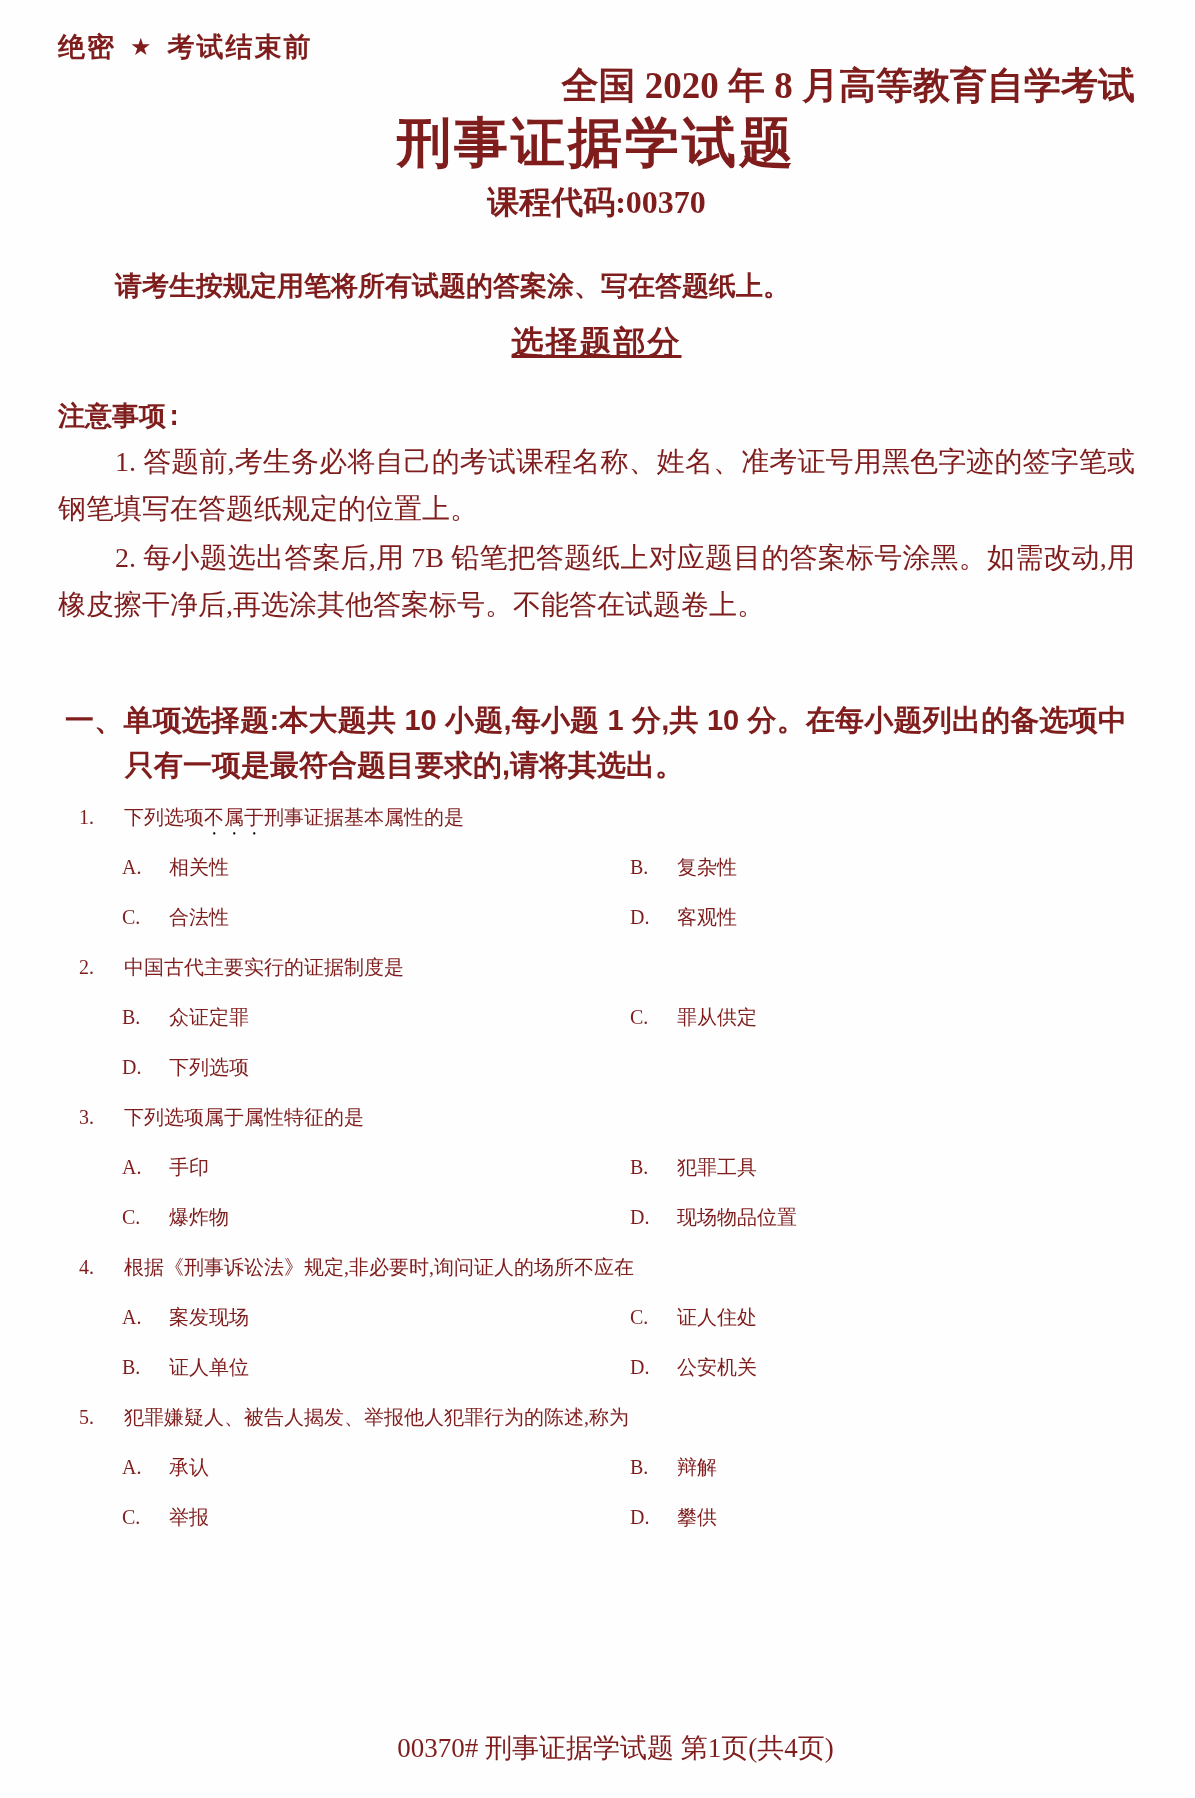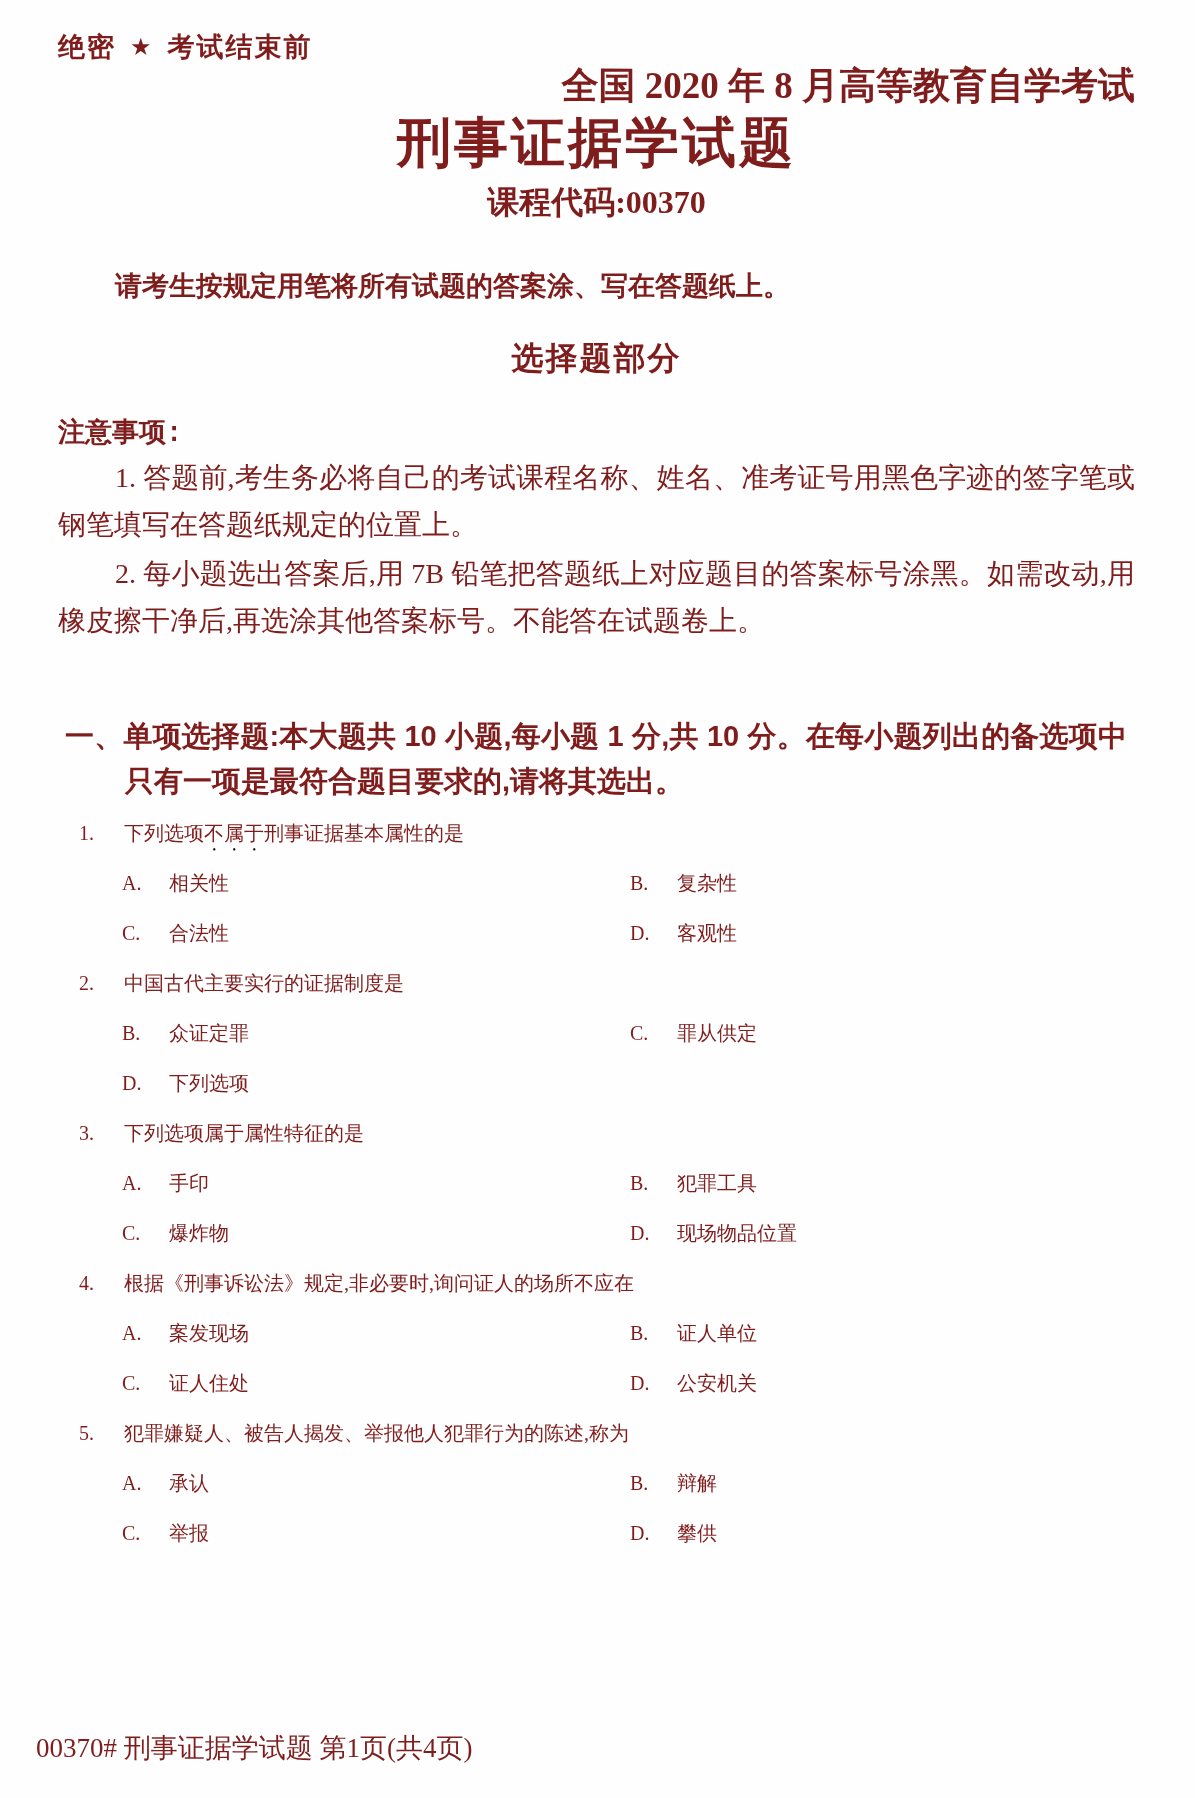--- a/index.html
+++ b/index.html
@@ -14,22 +14,22 @@
             font-size:27px; line-height:34px; letter-spacing:2px; }
   .secret .star { display:inline-block; margin:0 14px; font-size:24px; vertical-align:1px; }
 
   .title1 { text-align:right; font-weight:bold; font-size:37px; line-height:44px; }
   .title2 { text-align:center; font-weight:bold; font-size:54px; line-height:62px; margin-top:4px; letter-spacing:3px; }
   .course { text-align:center; font-weight:bold; font-size:32px; line-height:40px; margin-top:8px; }
 
   .instruction { margin-top:46px; padding-left:57px; font-weight:bold; font-size:27px; line-height:36px;
                  font-family:"Liberation Sans","DejaVu Sans",sans-serif; }
 
-  .section-title { margin-top:34px; text-align:center; font-weight:bold; font-size:32px; line-height:40px;
-                   font-family:"Liberation Sans","DejaVu Sans",sans-serif; letter-spacing:2px; }
+  .section-title { margin-top:18px; text-align:center; font-weight:bold; font-size:32px; line-height:40px;
+                   font-family:"Liberation Sans","DejaVu Sans",sans-serif; letter-spacing:2px;text-decoration:underline; }
 
   .notes-heading { margin-top:38px; font-weight:bold; font-size:27px; line-height:36px;
                    font-family:Liberation Mono, monospace; }
   .note { font-size:28px; line-height:47px; text-align:justify; text-indent:57px; margin:2px 0 0 0; }
 
   .part-heading { margin:70px 8px 0 7px; padding-left:60px; text-indent:-60px;
                   font-family:"Liberation Sans","DejaVu Sans",sans-serif;
                   font-weight:bold; font-size:29px; line-height:45px; text-align:justify; }
 
   .questions { margin-top:4px; font-size:20px; line-height:50px; }
@@ -37,21 +37,21 @@
   .q-num  { display:inline-block; width:45px; }
   .emph {
     -webkit-text-emphasis:filled dot #0a0a0a;
     -webkit-text-emphasis-position:under left;
     text-emphasis:filled dot #0a0a0a;
     text-emphasis-position:under left;
   }
   .opt-grid { display:grid; grid-template-columns:508px auto; padding-left:64px; }
   .opt-label { display:inline-block; width:47px; }
 
-  .footer { position:absolute; left:12px; right:0; top:1730px; 
+  .footer { position:absolute; left:12px; right:0; top:1730px; text-align:center;
             font-size:27px; line-height:36px;padding-left:24px; }
 </style>
 </head>
 <body>
 
 <div class="page">
 
   <div class="secret">
     <span>绝密</span><span class="star">★</span><span>考试结束前</span>
   </div>
@@ -108,22 +108,22 @@
         <div><span class="opt-label">D.</span><span>现场物品位置</span></div>
       </div>
     </div>
 
     <div>
       <div class="q-line">
         <span class="q-num">4.</span><span><span>根据《刑事诉讼法》规定,非必要时,询问证人的场所不应在</span><span class="emph"></span><span></span></span>
       </div>
       <div class="opt-grid">
         <div><span class="opt-label">A.</span><span>案发现场</span></div>
+        <div><span class="opt-label">C.</span><span>证人住处</span></div>
         <div><span class="opt-label">B.</span><span>证人单位</span></div>
-        <div><span class="opt-label">C.</span><span>证人住处</span></div>
         <div><span class="opt-label">D.</span><span>公安机关</span></div>
       </div>
     </div>
 
     <div>
       <div class="q-line">
         <span class="q-num">5.</span><span><span>犯罪嫌疑人、被告人揭发、举报他人犯罪行为的陈述,称为</span><span class="emph"></span><span></span></span>
       </div>
       <div class="opt-grid">
         <div><span class="opt-label">A.</span><span>承认</span></div>

